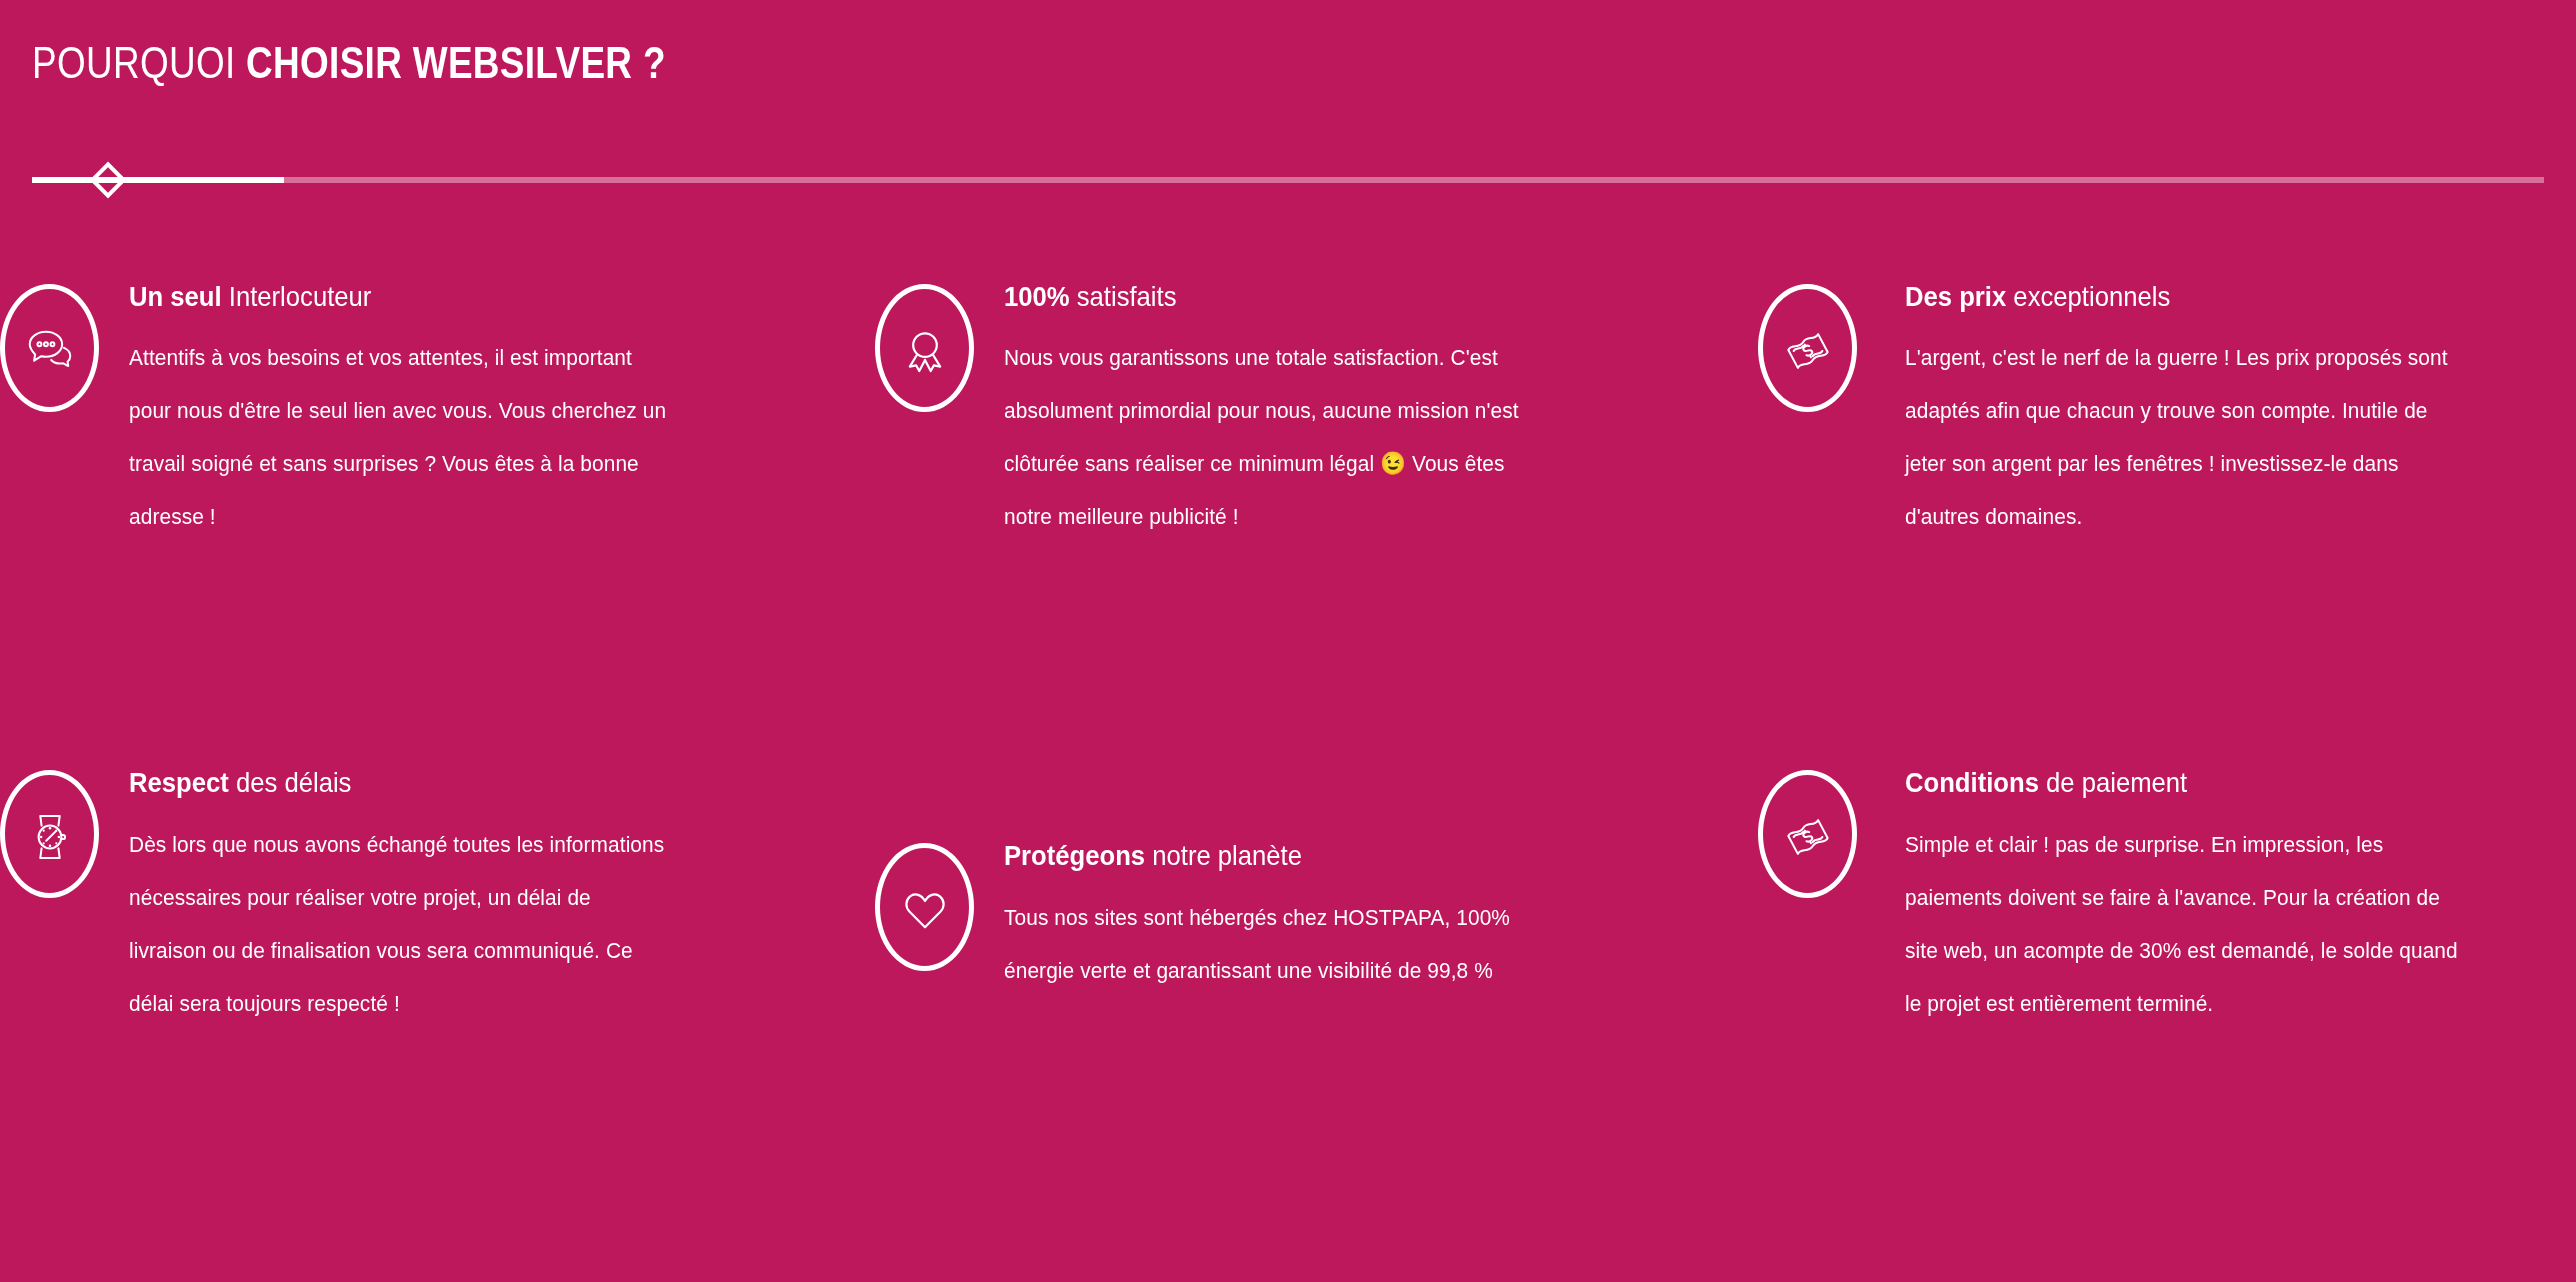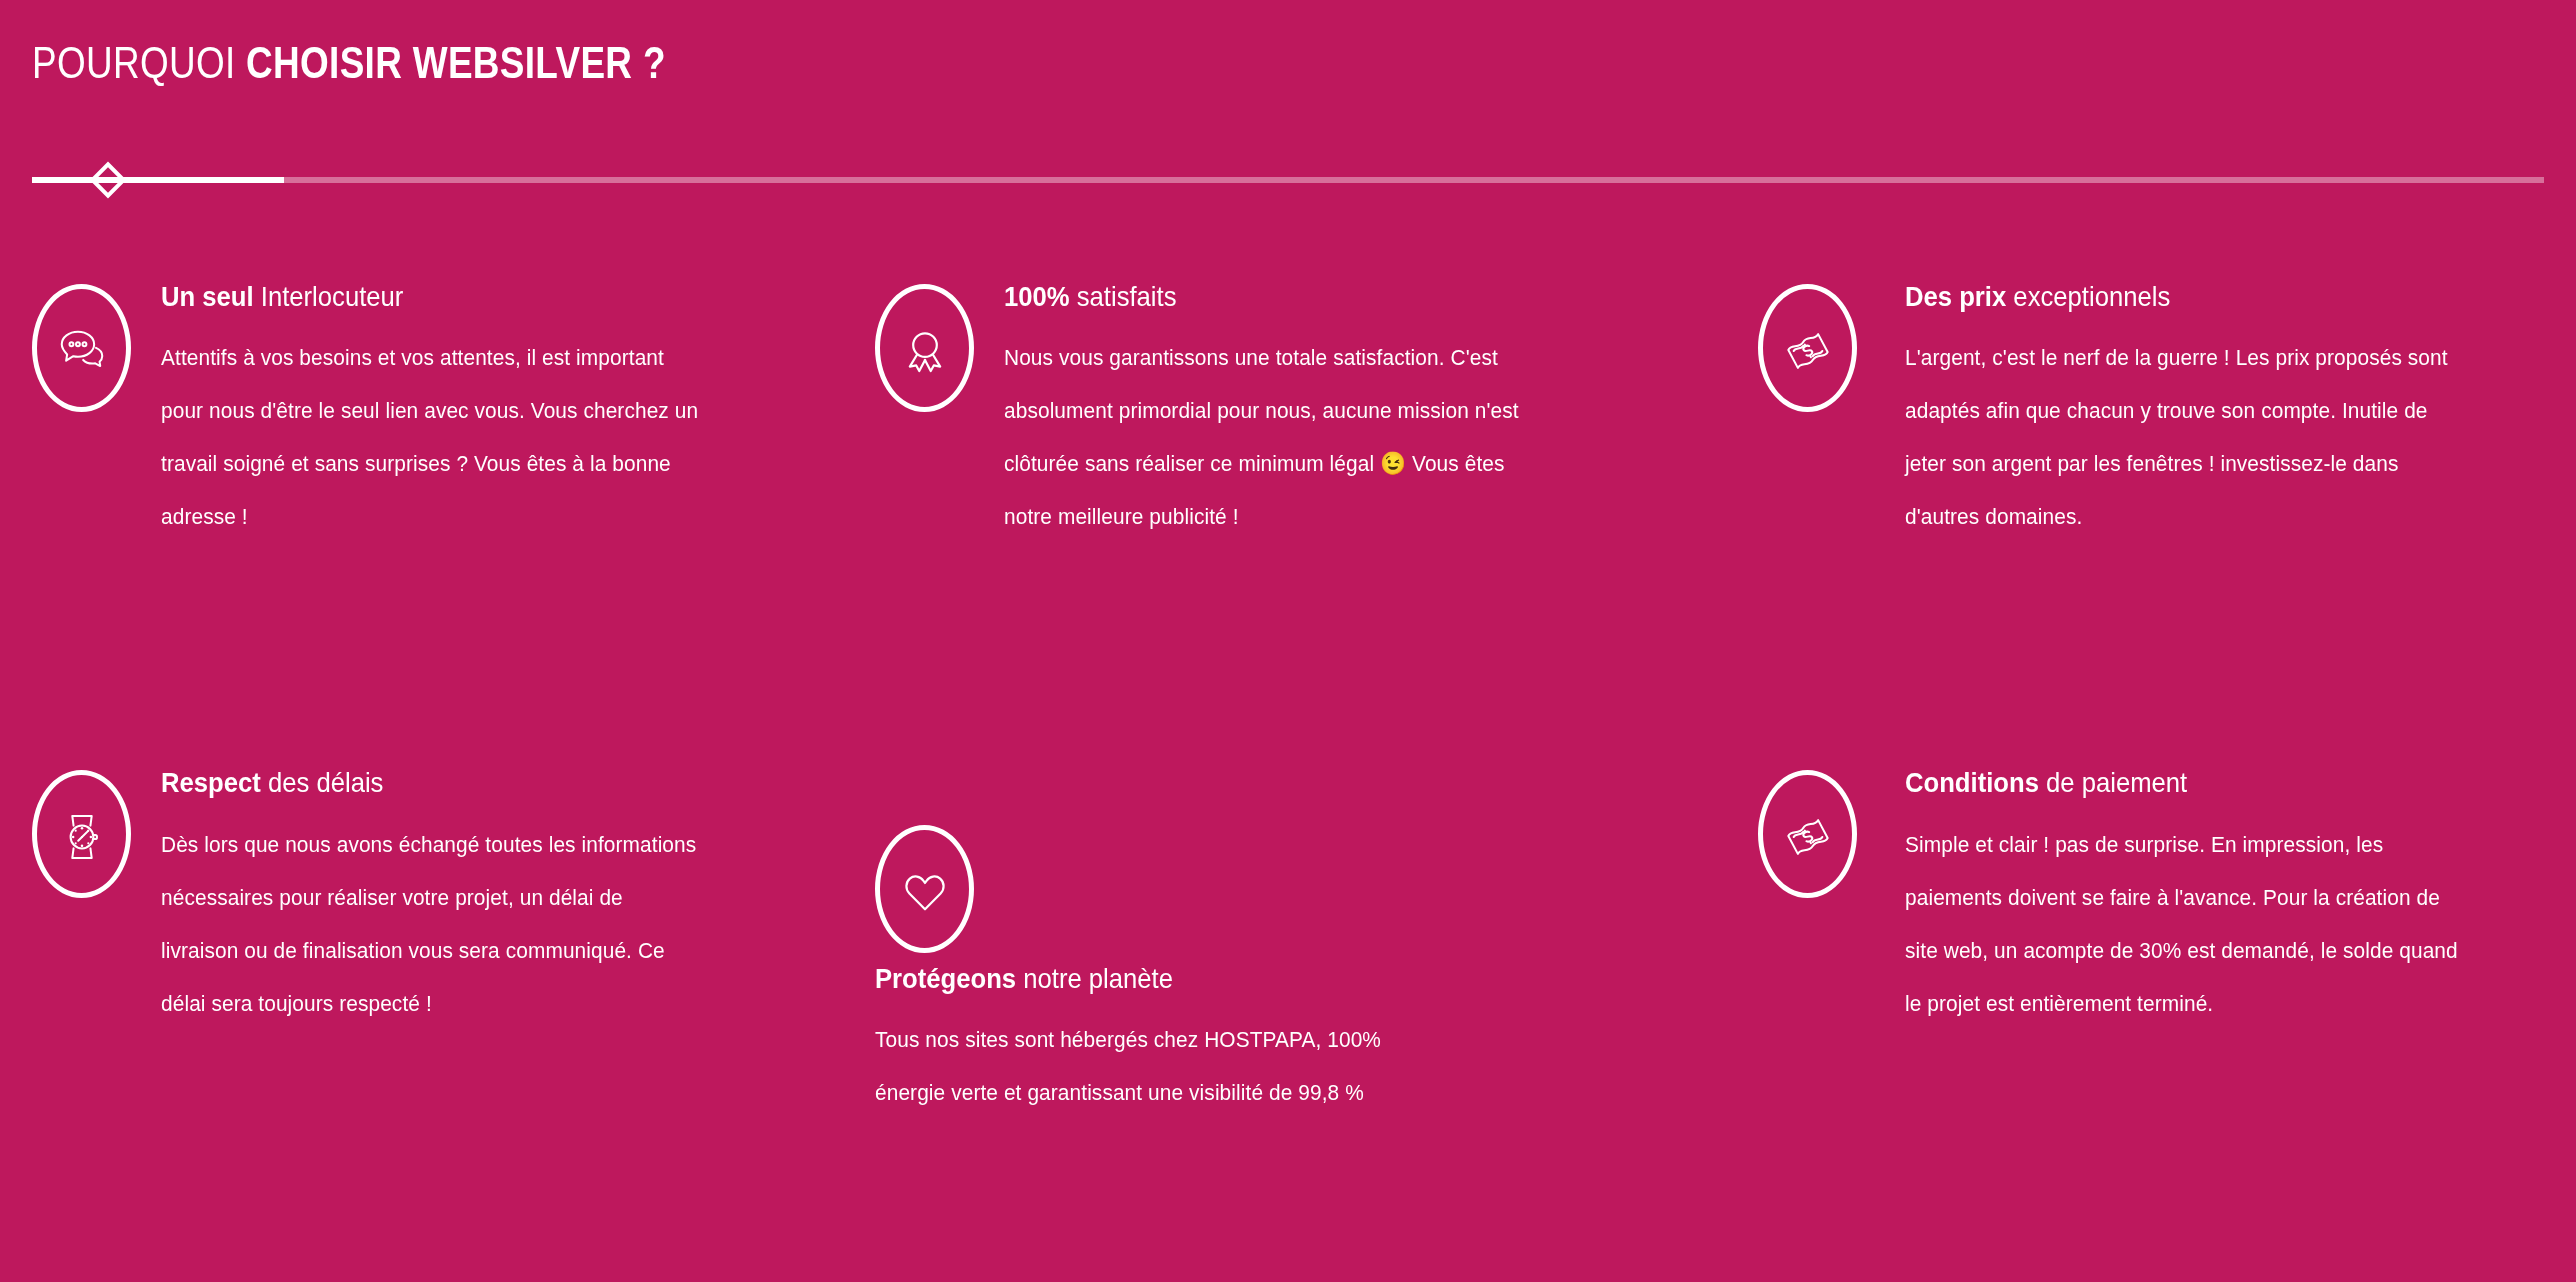--- a/index.html
+++ b/index.html
@@ -92,26 +92,26 @@
   }
   .row-2 { margin-top: 220px; }
 
   .col {
     width: 858px;
     position: relative;
     box-sizing: border-box;
     display: flex;
     align-items: flex-start;
   }
-  .col.c1 { padding-left: 32px; }
+  .col.c1 { }
   .col.c2 { padding-left: 17px; }
   .col.c3 { padding-left: 42px; gap: 18px; }
 
   
-  .col.offset-down { margin-top: 55px; flex-direction: column; }
+  .col.offset-down { margin-top: 73px; }
 
   .icon-wrap {
     flex: 0 0 auto;
     width: 99px;
     height: 134px;
     margin-top: 6.7px;
     margin-right: 30px;
     position: relative;
   }
   .icon-ellipse {

